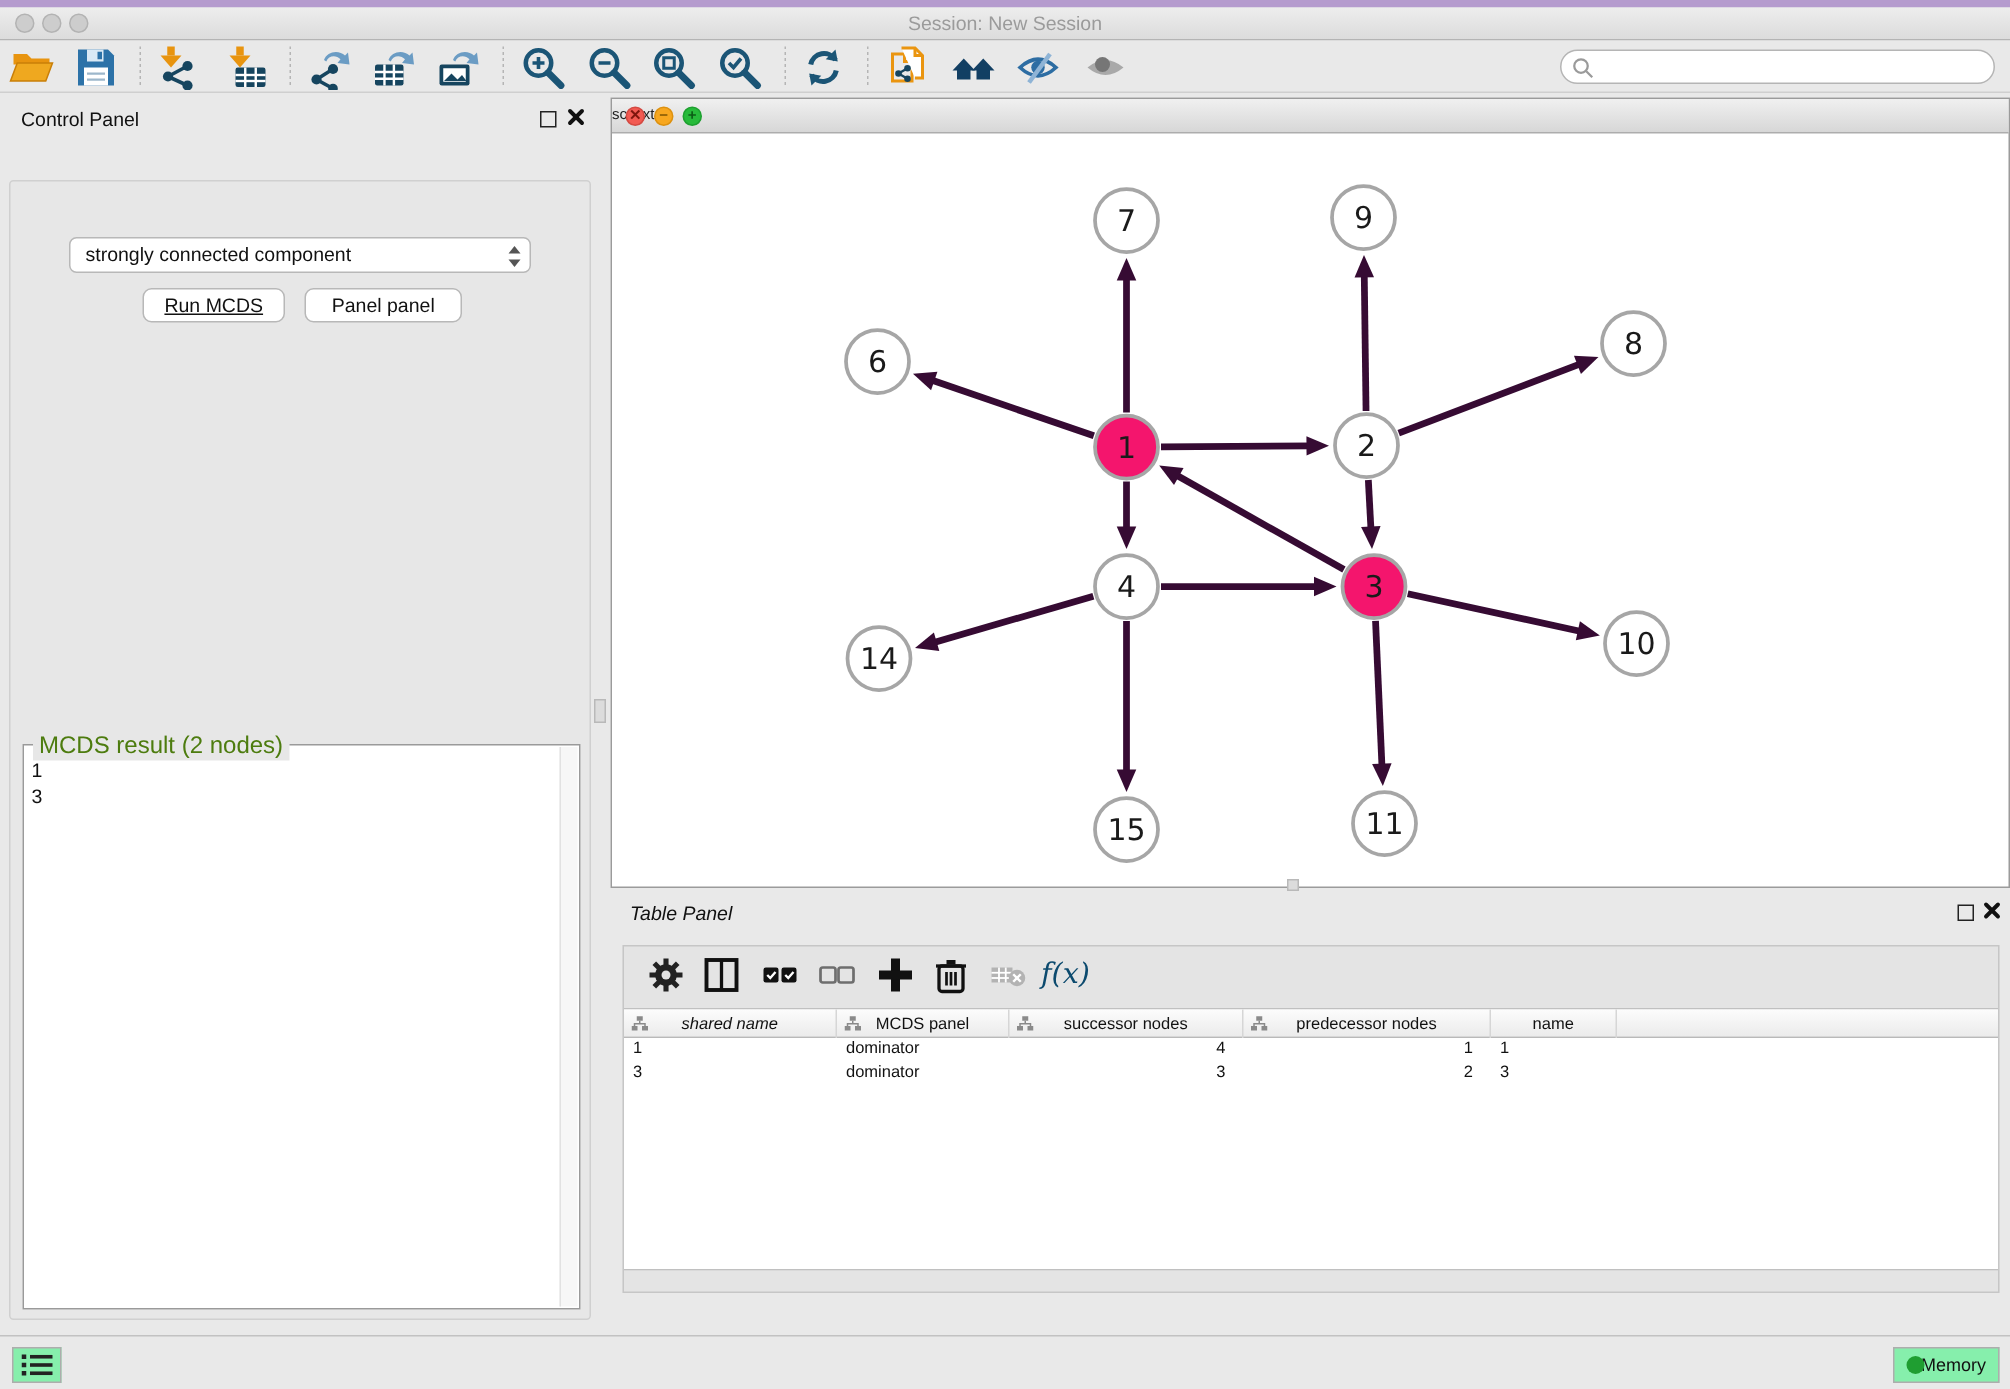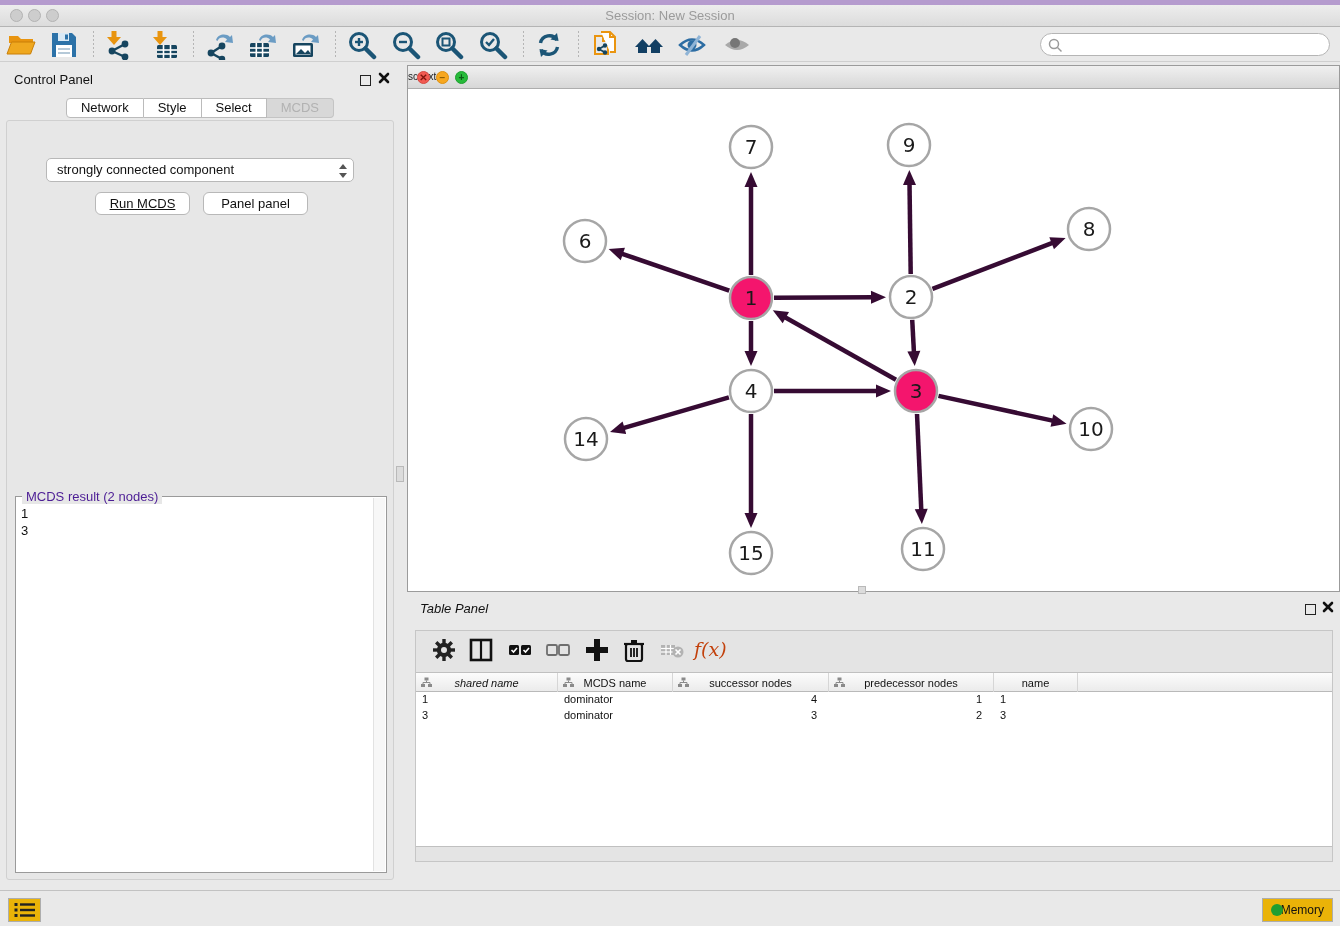--- a/index.html
+++ b/index.html
@@ -43,21 +43,21 @@
   #opt-label { left:0; top:17px; width:388px; text-align:center; font-size:13px; color:#111; }
   #criterion-select { left:39px; top:37px; width:308px; height:24px; background:#fff; border:1px solid #b8b8b8;
     border-radius:5px; font-size:13px; line-height:22px; padding-left:10px; color:#111; cursor:pointer; }
   #criterion-select .spin { position:absolute; right:4px; top:3px; }
   .btn { position:absolute; height:23px; background:#fff; border:1px solid #b8b8b8; border-radius:6px;
     font-size:13px; text-align:center; line-height:21px; color:#111; cursor:pointer; }
   #run-btn { left:88px; top:71px; width:95px;text-decoration:underline; }
   #close-btn { left:196px; top:71px; width:105px; }
 
   #result-box { left:8px; top:375px; width:372px; height:377px; border:1px solid #9a9a9a; background:#fff; }
-  #result-legend { position:absolute; left:6px; top:-8px; background:#e7e7e7; padding:0 4px; font-size:13px; color:#4c1d95; }
+  #result-legend { position:absolute; left:6px; top:-8px; background:#e7e7e7; padding:0 4px; font-size:16px; color:#4d7c0f; }
   #result-text { position:absolute; left:1px; top:6px; width:356px; height:368px; font-size:13px;
     line-height:17px; padding:2px 4px; color:#111; white-space:pre; overflow:hidden; }
   #result-scroll { position:absolute; right:1px; top:1px; width:12px; height:373px; background:#f7f7f7;
     border-left:1px solid #e2e2e2; }
 
   .grip-v { left:396px; top:466px; width:8px; height:16px; background:#dcdcdc; border:1px solid #b9b9b9; }
   .grip-h { left:858px; top:586px; width:8px; height:8px; background:#dcdcdc; border:1px solid #b9b9b9; }
 
   
   #net-window { left:407px; top:65px; width:933px; height:527px; background:#fff; border:1px solid #9b9b9b; }
@@ -80,21 +80,21 @@
     display:flex; align-items:center; justify-content:center; gap:5px; position:relative; }
   #tp-header .hc svg { position:absolute; left:5px; top:4px; }
   .trow { display:flex; height:16px; font-size:11px; color:#111; }
   .trow .tc { padding:1px 6px; overflow:hidden; white-space:nowrap; }
   .tc.r { text-align:right; padding-right:12px; }
 
   #tp-tabs { left:0; top:267px; width:933px; text-align:center; }
 
   
   #statusbar { left:0; top:890px; width:1340px; height:36px; background:#e9e9e9; border-top:1px solid #c2c2c2; }
-  .sb-btn { position:absolute; top:7px; height:24px; background:#eab308; border:1px solid #adadad; cursor:pointer; }
+  .sb-btn { position:absolute; top:7px; height:24px; background:#86efac; border:1px solid #adadad; cursor:pointer; }
   #list-btn { left:8px; width:33px; }
   #memory-btn { left:1262px; width:71px; font-size:12px; color:#111; line-height:22px; text-align:right; padding-right:8px; }
   #memory-dot { position:absolute; left:8px; top:5px; width:12px; height:12px; border-radius:50%; background:#1f9e31; }
 </style>
 </head>
 <body>
 
 <div id="menubar-strip" class="abs"></div>
 
 <div id="titlebar" class="abs">
@@ -247,28 +247,20 @@
 
 <div id="control-panel" class="abs">
   <div id="cp-title" class="abs">Control Panel</div>
   <span class="panel-hdr-btn" style="left:360px; top:10px;"><span class="float-ic"></span></span>
   <svg class="panel-hdr-btn" style="left:378px; top:10px;" width="12" height="12" viewBox="0 0 12 12">
     <g stroke="#111" stroke-width="2.6" stroke-linecap="round">
         <line x1="2" y1="2" x2="10" y2="10"></line>
         <line x1="10" y1="2" x2="2" y2="10"></line>
       </g>
   </svg>
-  <div id="cp-tabs" class="abs">
-    <span class="seg" id="cp-tab-seg">
-        <span class="tab">Network</span>
-        <span class="tab">Style</span>
-        <span class="tab">Select</span>
-        <span class="tab active">MCDS</span>
-      </span>
-  </div>
 
   <div id="cp-content" class="abs">
     <div id="criterion-select" class="abs">
       <span>strongly connected component</span>
       <svg class="spin" width="12" height="18" viewBox="0 0 12 18">
         <path d="M6 2 L10 7 H2 Z" fill="#555"></path>
           <path d="M6 16 L2 11 H10 Z" fill="#555"></path>
       </svg>
     </div>
     <div id="run-btn" class="btn">Run MCDS</div>
@@ -405,41 +397,41 @@
           <line x1="3" y1="16" x2="17" y2="16"></line>
           <line x1="8" y1="9" x2="8" y2="19"></line>
           <line x1="12.5" y1="9" x2="12.5" y2="19"></line>
         </g>
       <circle cx="20" cy="16" r="5.5" fill="#b3b3b3"></circle>
       <g stroke="#fff" stroke-width="1.6">
           <line x1="17.5" y1="13.5" x2="22.5" y2="18.5"></line>
           <line x1="22.5" y1="13.5" x2="17.5" y2="18.5"></line>
         </g>
     </svg>
-    <div class="tpi" style="left:278px; width:42px; font-family:'DejaVu Serif',serif; font-style:italic; font-size:19px; color:#c2410c; line-height:26px;">f(x)</div>
+    <div class="tpi" style="left:278px; width:42px; font-family:'DejaVu Serif',serif; font-style:italic; font-size:19px; color:#0c4a6e; line-height:26px;">f(x)</div>
 
     <div id="tp-table">
       <div id="tp-header">
           <div class="hc" style="width: 142px; font-style: italic;">
             <svg width="11" height="11" viewBox="0 0 11 11">
               <rect x="3.5" y="0.5" width="4" height="3" fill="#8a8a8a"></rect>
               <rect x="0" y="7" width="4" height="3" fill="#8a8a8a"></rect>
               <rect x="7" y="7" width="4" height="3" fill="#8a8a8a"></rect>
               <path d="M5.5 3.5 v2 M2 7 v-1.5 h7 V7" stroke="#8a8a8a" stroke-width="1" fill="none"></path>
             </svg>
             <span>shared name</span>
           </div>
           <div class="hc" style="width: 115px;">
             <svg width="11" height="11" viewBox="0 0 11 11">
               <rect x="3.5" y="0.5" width="4" height="3" fill="#8a8a8a"></rect>
               <rect x="0" y="7" width="4" height="3" fill="#8a8a8a"></rect>
               <rect x="7" y="7" width="4" height="3" fill="#8a8a8a"></rect>
               <path d="M5.5 3.5 v2 M2 7 v-1.5 h7 V7" stroke="#8a8a8a" stroke-width="1" fill="none"></path>
             </svg>
-            <span>MCDS name</span>
+            <span>MCDS panel</span>
           </div>
           <div class="hc" style="width: 156px;">
             <svg width="11" height="11" viewBox="0 0 11 11">
               <rect x="3.5" y="0.5" width="4" height="3" fill="#8a8a8a"></rect>
               <rect x="0" y="7" width="4" height="3" fill="#8a8a8a"></rect>
               <rect x="7" y="7" width="4" height="3" fill="#8a8a8a"></rect>
               <path d="M5.5 3.5 v2 M2 7 v-1.5 h7 V7" stroke="#8a8a8a" stroke-width="1" fill="none"></path>
             </svg>
             <span>successor nodes</span>
           </div>

